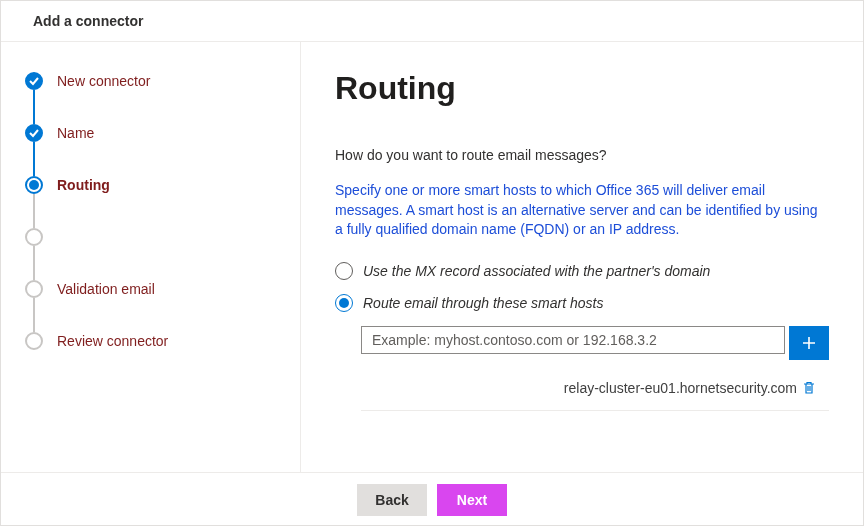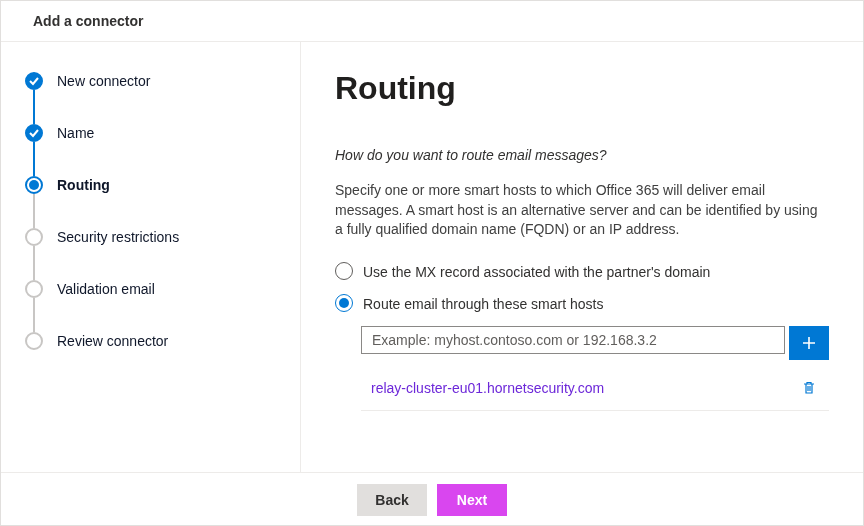--- a/index.html
+++ b/index.html
@@ -71,49 +71,49 @@
   }
   .step-icon.current::after{
     content:'';
     position:absolute;
     width:10px;height:10px;border-radius:50%;
     background:#0078d4;
   }
   .step-icon.current { background:#fff; }
   .step-label {
     margin-left: 14px;
-    color: #0f172a;
+    color: #7f1d1d;
   }
   .step-label.current { font-weight: 600; }
 
   .main {
     flex: 1;
     padding: 28px 34px 10px 34px;
     overflow: auto;
   }
   .main h1 {
     font-size: 32px;
     font-weight: 700;
     margin-bottom: 40px;
     color: #201f1e;
   }
   .question {
     margin-bottom: 18px;
-    font-style: italic;
   }
   .description {
     margin-bottom: 22px;
     line-height: 1.4;
-    color: #404040;
+    color: #1d4ed8;
   }
   .radio-row {
     display: flex;
-    align-items: flex-end;
+    align-items: center;
     margin-bottom: 14px;
     cursor: pointer;
+    font-style: italic;
   }
   .radio-circle {
     width: 18px;
     height: 18px;
     border-radius: 50%;
     border: 1.5px solid #605e5c;
     margin-right: 10px;
     display: flex;
     align-items: center;
     justify-content: center;
@@ -158,21 +158,22 @@
   }
   .host-row {
     display: flex;
     align-items: center;
     margin-left: 26px;
     padding: 8px 8px 10px 10px;
     border-bottom: 1px solid #edebe9;
   }
   .host-name {
     flex: 1;
-    color: #6d28d9;
+    color: #404040;
+    text-align: right;
   }
   .delete-btn {
     background: none;
     border: none;
     cursor: pointer;
     padding: 4px;
     display: flex;
   }
   .footer {
     height: 54px;
@@ -234,21 +235,20 @@
 
 
     <div class="step">
       <div class="step-icon current"></div>
       <div class="step-label current">Routing</div>
       <div class="step-connector"></div>
     </div>
 
     <div class="step">
       <div class="step-icon"></div>
-      <div class="step-label">Security restrictions</div>
       <div class="step-connector"></div>
     </div>
 
     <div class="step">
       <div class="step-icon"></div>
       <div class="step-label">Validation email</div>
       <div class="step-connector"></div>
     </div>
 
     <div class="step">

